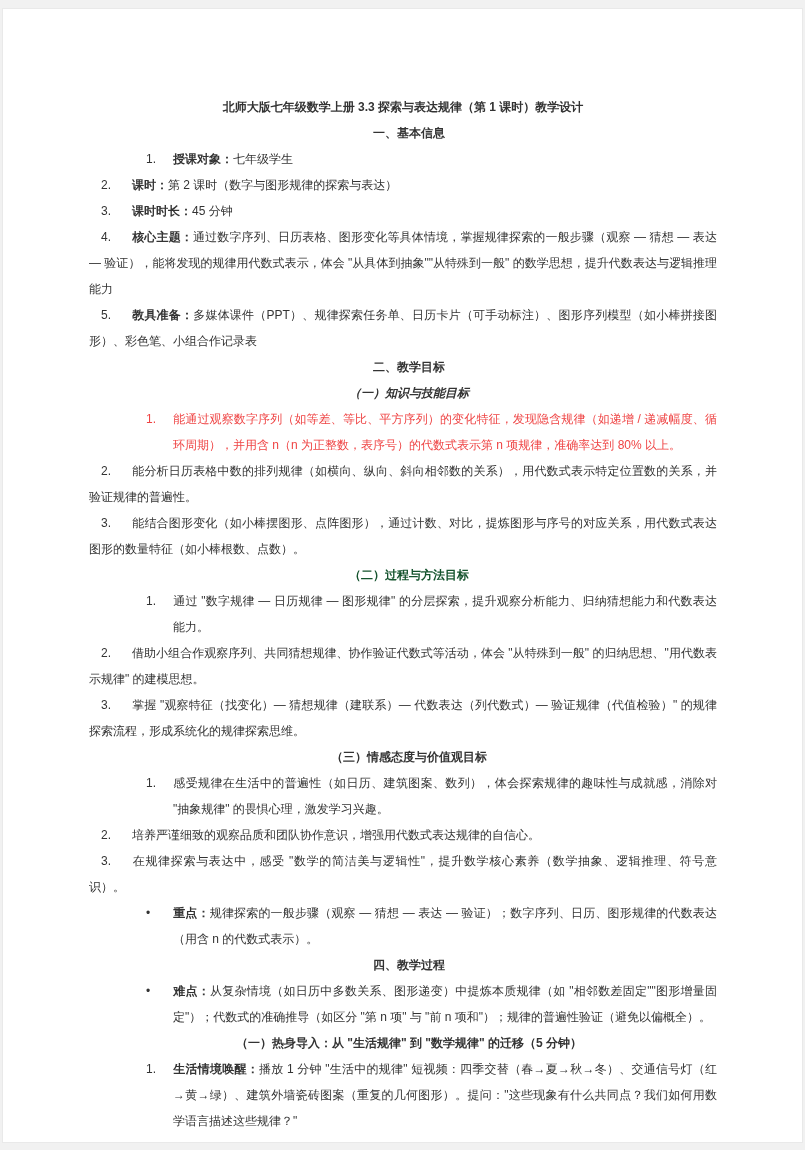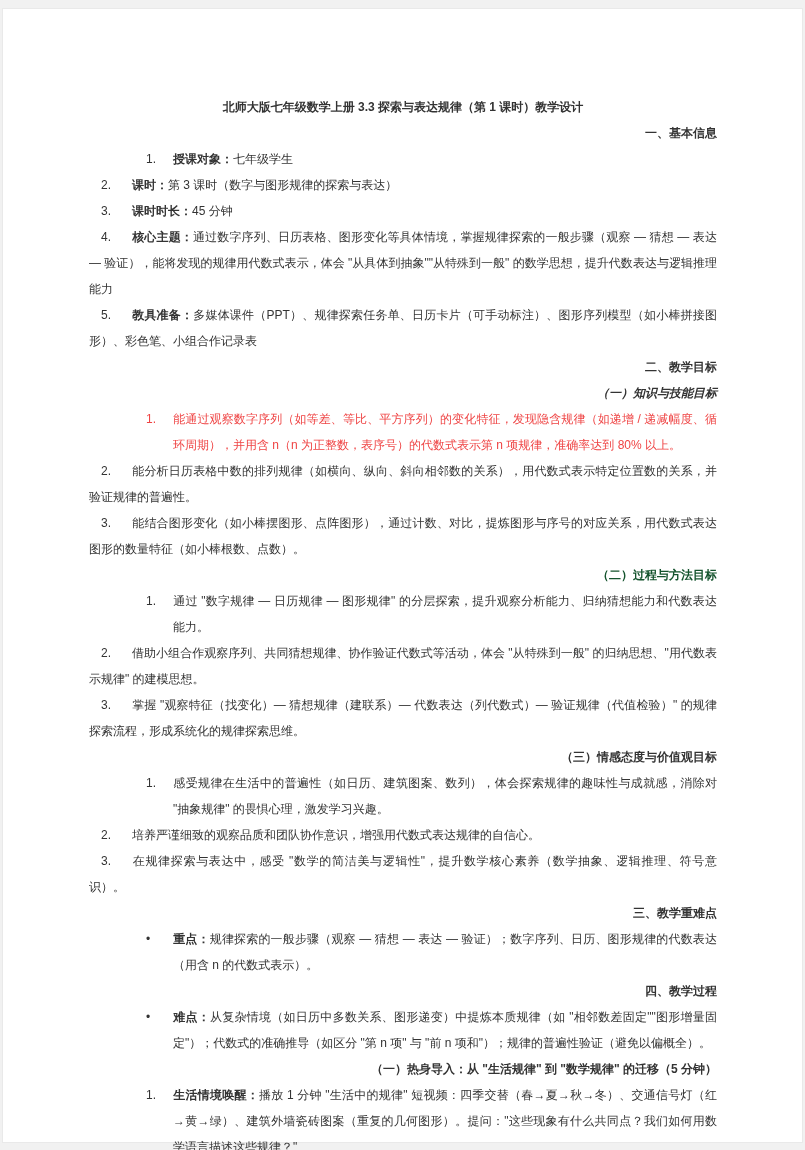--- a/index.html
+++ b/index.html
@@ -31,21 +31,21 @@
     text-align: justify;
     margin: 0;
   }
   .para.title {
     text-align: center;
     font-weight: 700;
   }
   .para.h1, .para.h2 {
     font-weight: 700;
     padding-left: 12px;
-    text-align: right;
+    text-align: center;
   }
   .para.lif, .para.bul {
     padding-left: 84px;
     text-indent: -27px;
   }
   .para.lif .marker, .para.bul .marker {
     display: inline-block;
     width: 27px;
     text-indent: 0;
   }
@@ -61,38 +61,37 @@
 </style>
 </head>
 <body style="background: rgb(241, 241, 241);">
 
 <div class="paper" style="background: rgb(255, 255, 255);">
   <div class="content">
     <div class="para title" style="color: rgb(51, 51, 51);">北师大版七年级数学上册 3.3 探索与表达规律（第 1 课时）教学设计</div>
     <div id="blocks">
         <div class="para h1" style="color: rgb(51, 51, 51);"><span class="b">一、基本信息</span></div>
         <div class="para lif" style="color: rgb(51, 51, 51);"><span class="marker">1.</span><span class="b">授课对象：</span><span>七年级学生</span></div>
-        <div class="para li" style="color: rgb(51, 51, 51);"><span class="marker">2.</span><span class="b">课时：</span><span>第 3 课时（数字与图形规律的探索与表达）</span></div>
+        <div class="para li" style="color: rgb(51, 51, 51);"><span class="marker">2.</span><span class="b">课时：</span><span>第 2 课时（数字与图形规律的探索与表达）</span></div>
         <div class="para li" style="color: rgb(51, 51, 51);"><span class="marker">3.</span><span class="b">课时时长：</span><span>45 分钟</span></div>
         <div class="para li" style="color: rgb(51, 51, 51);"><span class="marker">4.</span><span class="b">核心主题：</span><span>通过数字序列、日历表格、图形变化等具体情境，掌握规律探索的一般步骤（观察 — 猜想 — 表达 — 验证），能将发现的规律用代数式表示，体会 "从具体到抽象""从特殊到一般" 的数学思想，提升代数表达与逻辑推理能力</span></div>
         <div class="para li" style="color: rgb(51, 51, 51);"><span class="marker">5.</span><span class="b">教具准备：</span><span>多媒体课件（PPT）、规律探索任务单、日历卡片（可手动标注）、图形序列模型（如小棒拼接图形）、彩色笔、小组合作记录表</span></div>
         <div class="para h1" style="color: rgb(51, 51, 51);"><span class="b">二、教学目标</span></div>
         <div class="para h2" style="color: rgb(51, 51, 51); font-style: italic;"><span class="b">（一）知识与技能目标</span></div>
         <div class="para lif" style="color: #ef4444;"><span class="marker">1.</span><span>能通过观察数字序列（如等差、等比、平方序列）的变化特征，发现隐含规律（如递增 / 递减幅度、循环周期），并用含 n（n 为正整数，表序号）的代数式表示第 n 项规律，准确率达到 80% 以上。</span></div>
         <div class="para li" style="color: rgb(51, 51, 51);"><span class="marker">2.</span><span>能分析日历表格中数的排列规律（如横向、纵向、斜向相邻数的关系），用代数式表示特定位置数的关系，并验证规律的普遍性。</span></div>
         <div class="para li" style="color: rgb(51, 51, 51);"><span class="marker">3.</span><span>能结合图形变化（如小棒摆图形、点阵图形），通过计数、对比，提炼图形与序号的对应关系，用代数式表达图形的数量特征（如小棒根数、点数）。</span></div>
         <div class="para h2" style="color: #14532d;"><span class="b">（二）过程与方法目标</span></div>
         <div class="para lif" style="color: rgb(51, 51, 51);"><span class="marker">1.</span><span>通过 "数字规律 — 日历规律 — 图形规律" 的分层探索，提升观察分析能力、归纳猜想能力和代数表达能力。</span></div>
         <div class="para li" style="color: rgb(51, 51, 51);"><span class="marker">2.</span><span>借助小组合作观察序列、共同猜想规律、协作验证代数式等活动，体会 "从特殊到一般" 的归纳思想、"用代数表示规律" 的建模思想。</span></div>
         <div class="para li" style="color: rgb(51, 51, 51);"><span class="marker">3.</span><span>掌握 "观察特征（找变化）— 猜想规律（建联系）— 代数表达（列代数式）— 验证规律（代值检验）" 的规律探索流程，形成系统化的规律探索思维。</span></div>
         <div class="para h2" style="color: rgb(51, 51, 51);"><span class="b">（三）情感态度与价值观目标</span></div>
         <div class="para lif" style="color: rgb(51, 51, 51);"><span class="marker">1.</span><span>感受规律在生活中的普遍性（如日历、建筑图案、数列），体会探索规律的趣味性与成就感，消除对 "抽象规律" 的畏惧心理，激发学习兴趣。</span></div>
         <div class="para li" style="color: rgb(51, 51, 51);"><span class="marker">2.</span><span>培养严谨细致的观察品质和团队协作意识，增强用代数式表达规律的自信心。</span></div>
         <div class="para li" style="color: rgb(51, 51, 51);"><span class="marker">3.</span><span>在规律探索与表达中，感受 "数学的简洁美与逻辑性"，提升数学核心素养（数学抽象、逻辑推理、符号意识）。</span></div>
-        <div class="para h1" style="color: rgb(51, 51, 51);"><span class="b">三、教学重难点</span></div>
         <div class="para bul" style="color: rgb(51, 51, 51);"><span class="marker">•</span><span class="b">重点：</span><span>规律探索的一般步骤（观察 — 猜想 — 表达 — 验证）；数字序列、日历、图形规律的代数表达（用含 n 的代数式表示）。</span></div>
         <div class="para h1" style="color: rgb(51, 51, 51);"><span class="b">四、教学过程</span></div>
         <div class="para bul" style="color: rgb(51, 51, 51);"><span class="marker">•</span><span class="b">难点：</span><span>从复杂情境（如日历中多数关系、图形递变）中提炼本质规律（如 "相邻数差固定""图形增量固定"）；代数式的准确推导（如区分 "第 n 项" 与 "前 n 项和"）；规律的普遍性验证（避免以偏概全）。</span></div>
         <div class="para h2" style="color: rgb(51, 51, 51);"><span class="b">（一）热身导入：从 "生活规律" 到 "数学规律" 的迁移（5 分钟）</span></div>
         <div class="para lif" style="color: rgb(51, 51, 51);"><span class="marker">1.</span><span class="b">生活情境唤醒：</span><span>播放 1 分钟 "生活中的规律" 短视频：四季交替（春→夏→秋→冬）、交通信号灯（红→黄→绿）、建筑外墙瓷砖图案（重复的几何图形）。提问："这些现象有什么共同点？我们如何用数学语言描述这些规律？"</span></div>
       </div>
   </div>
 </div>
 
 </body></html>

